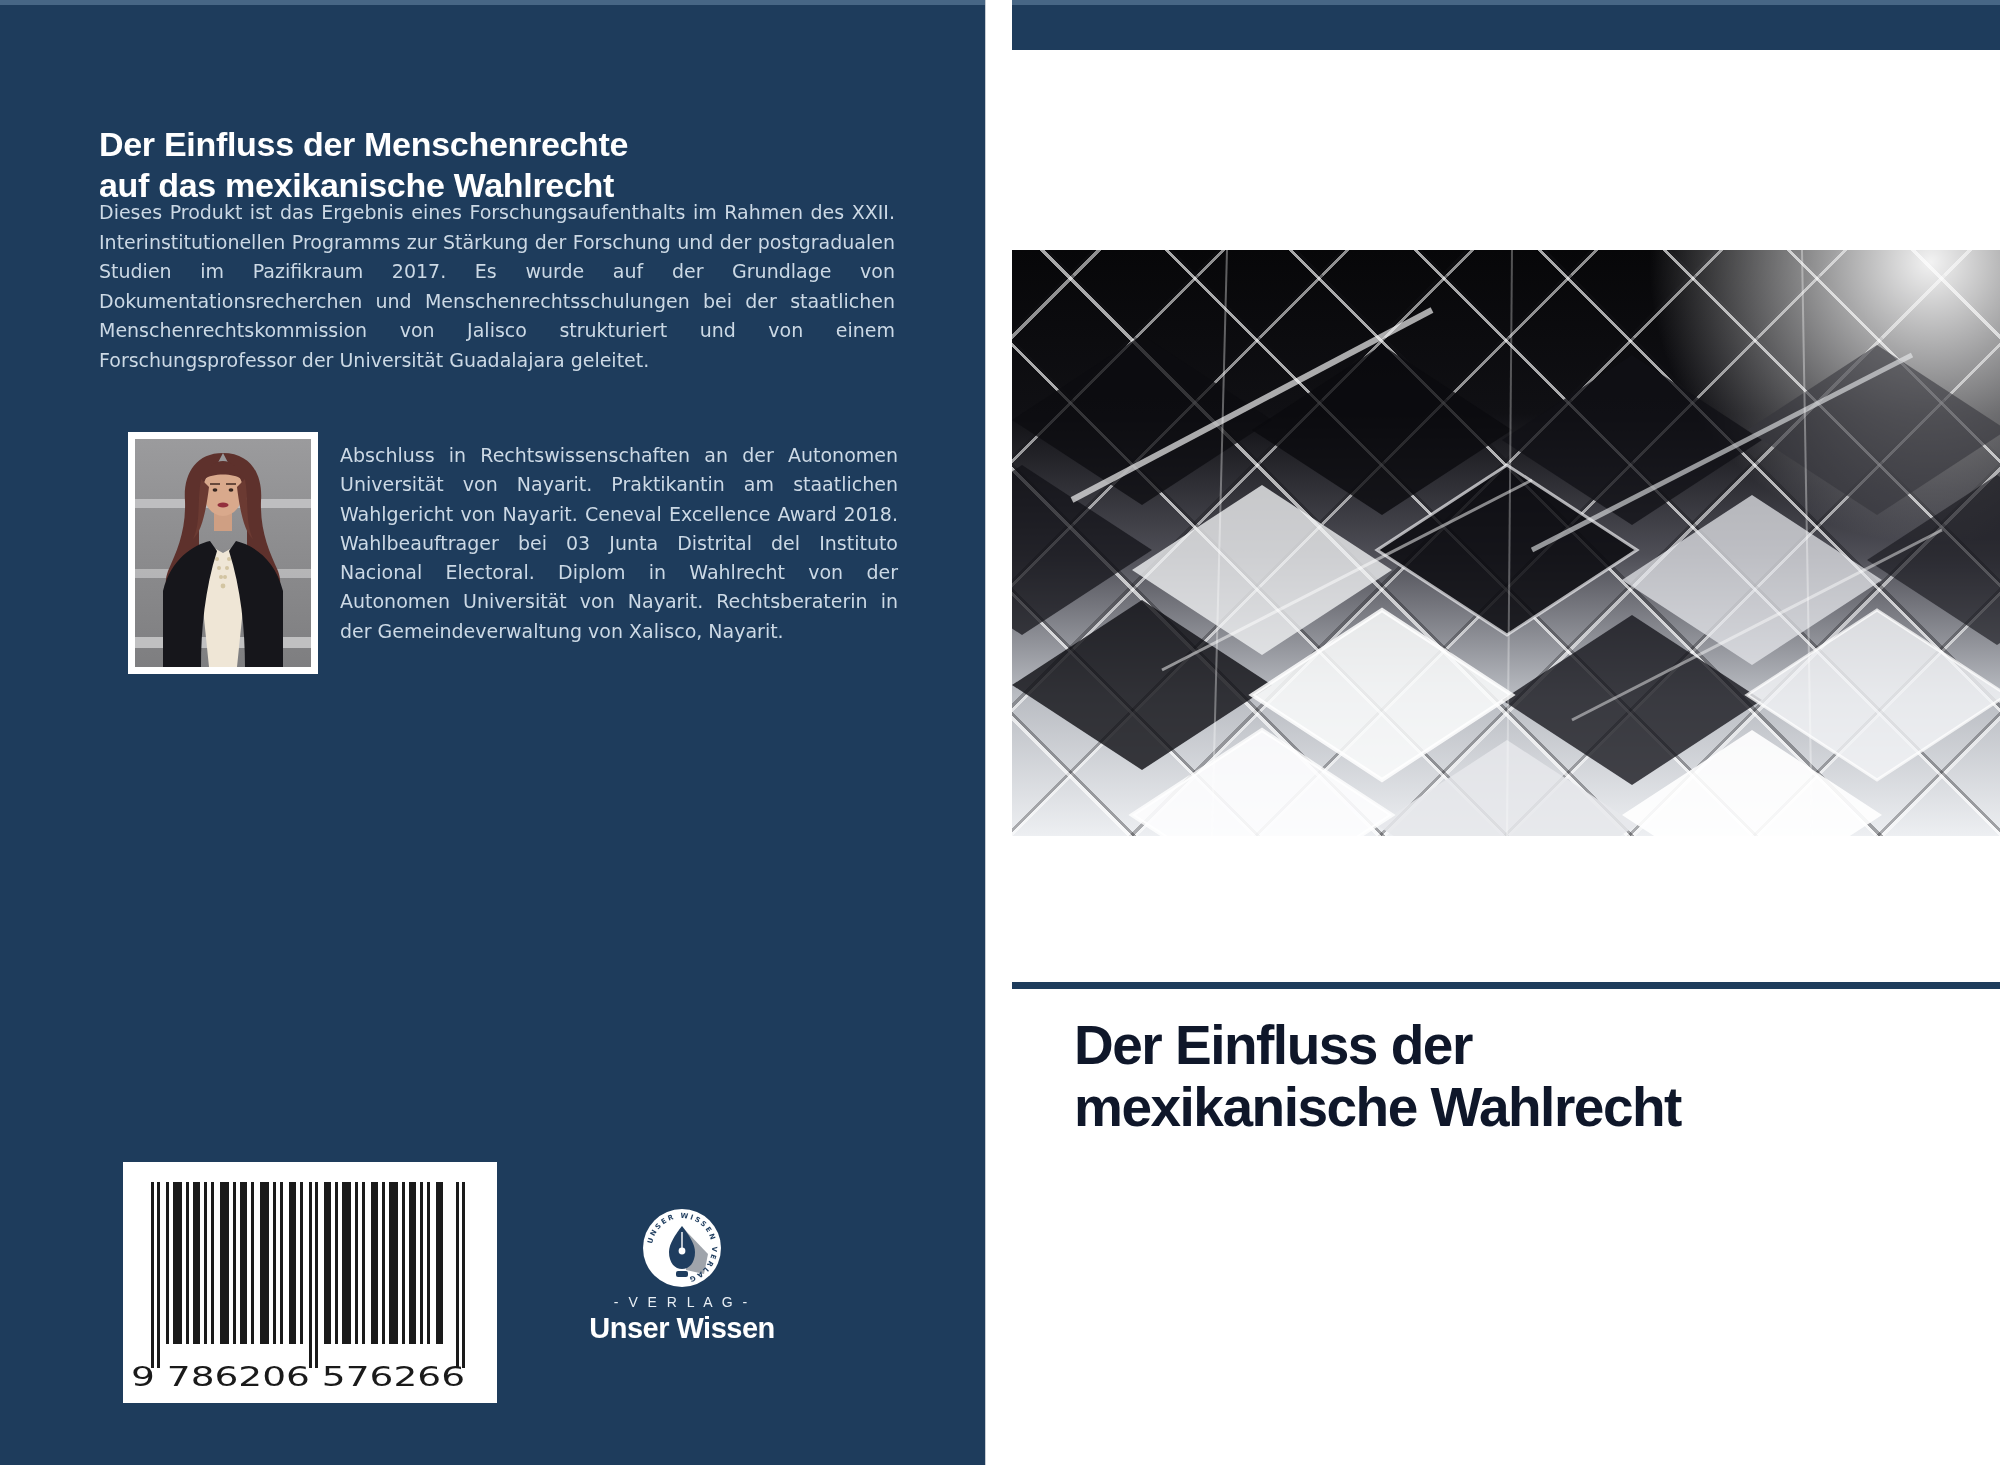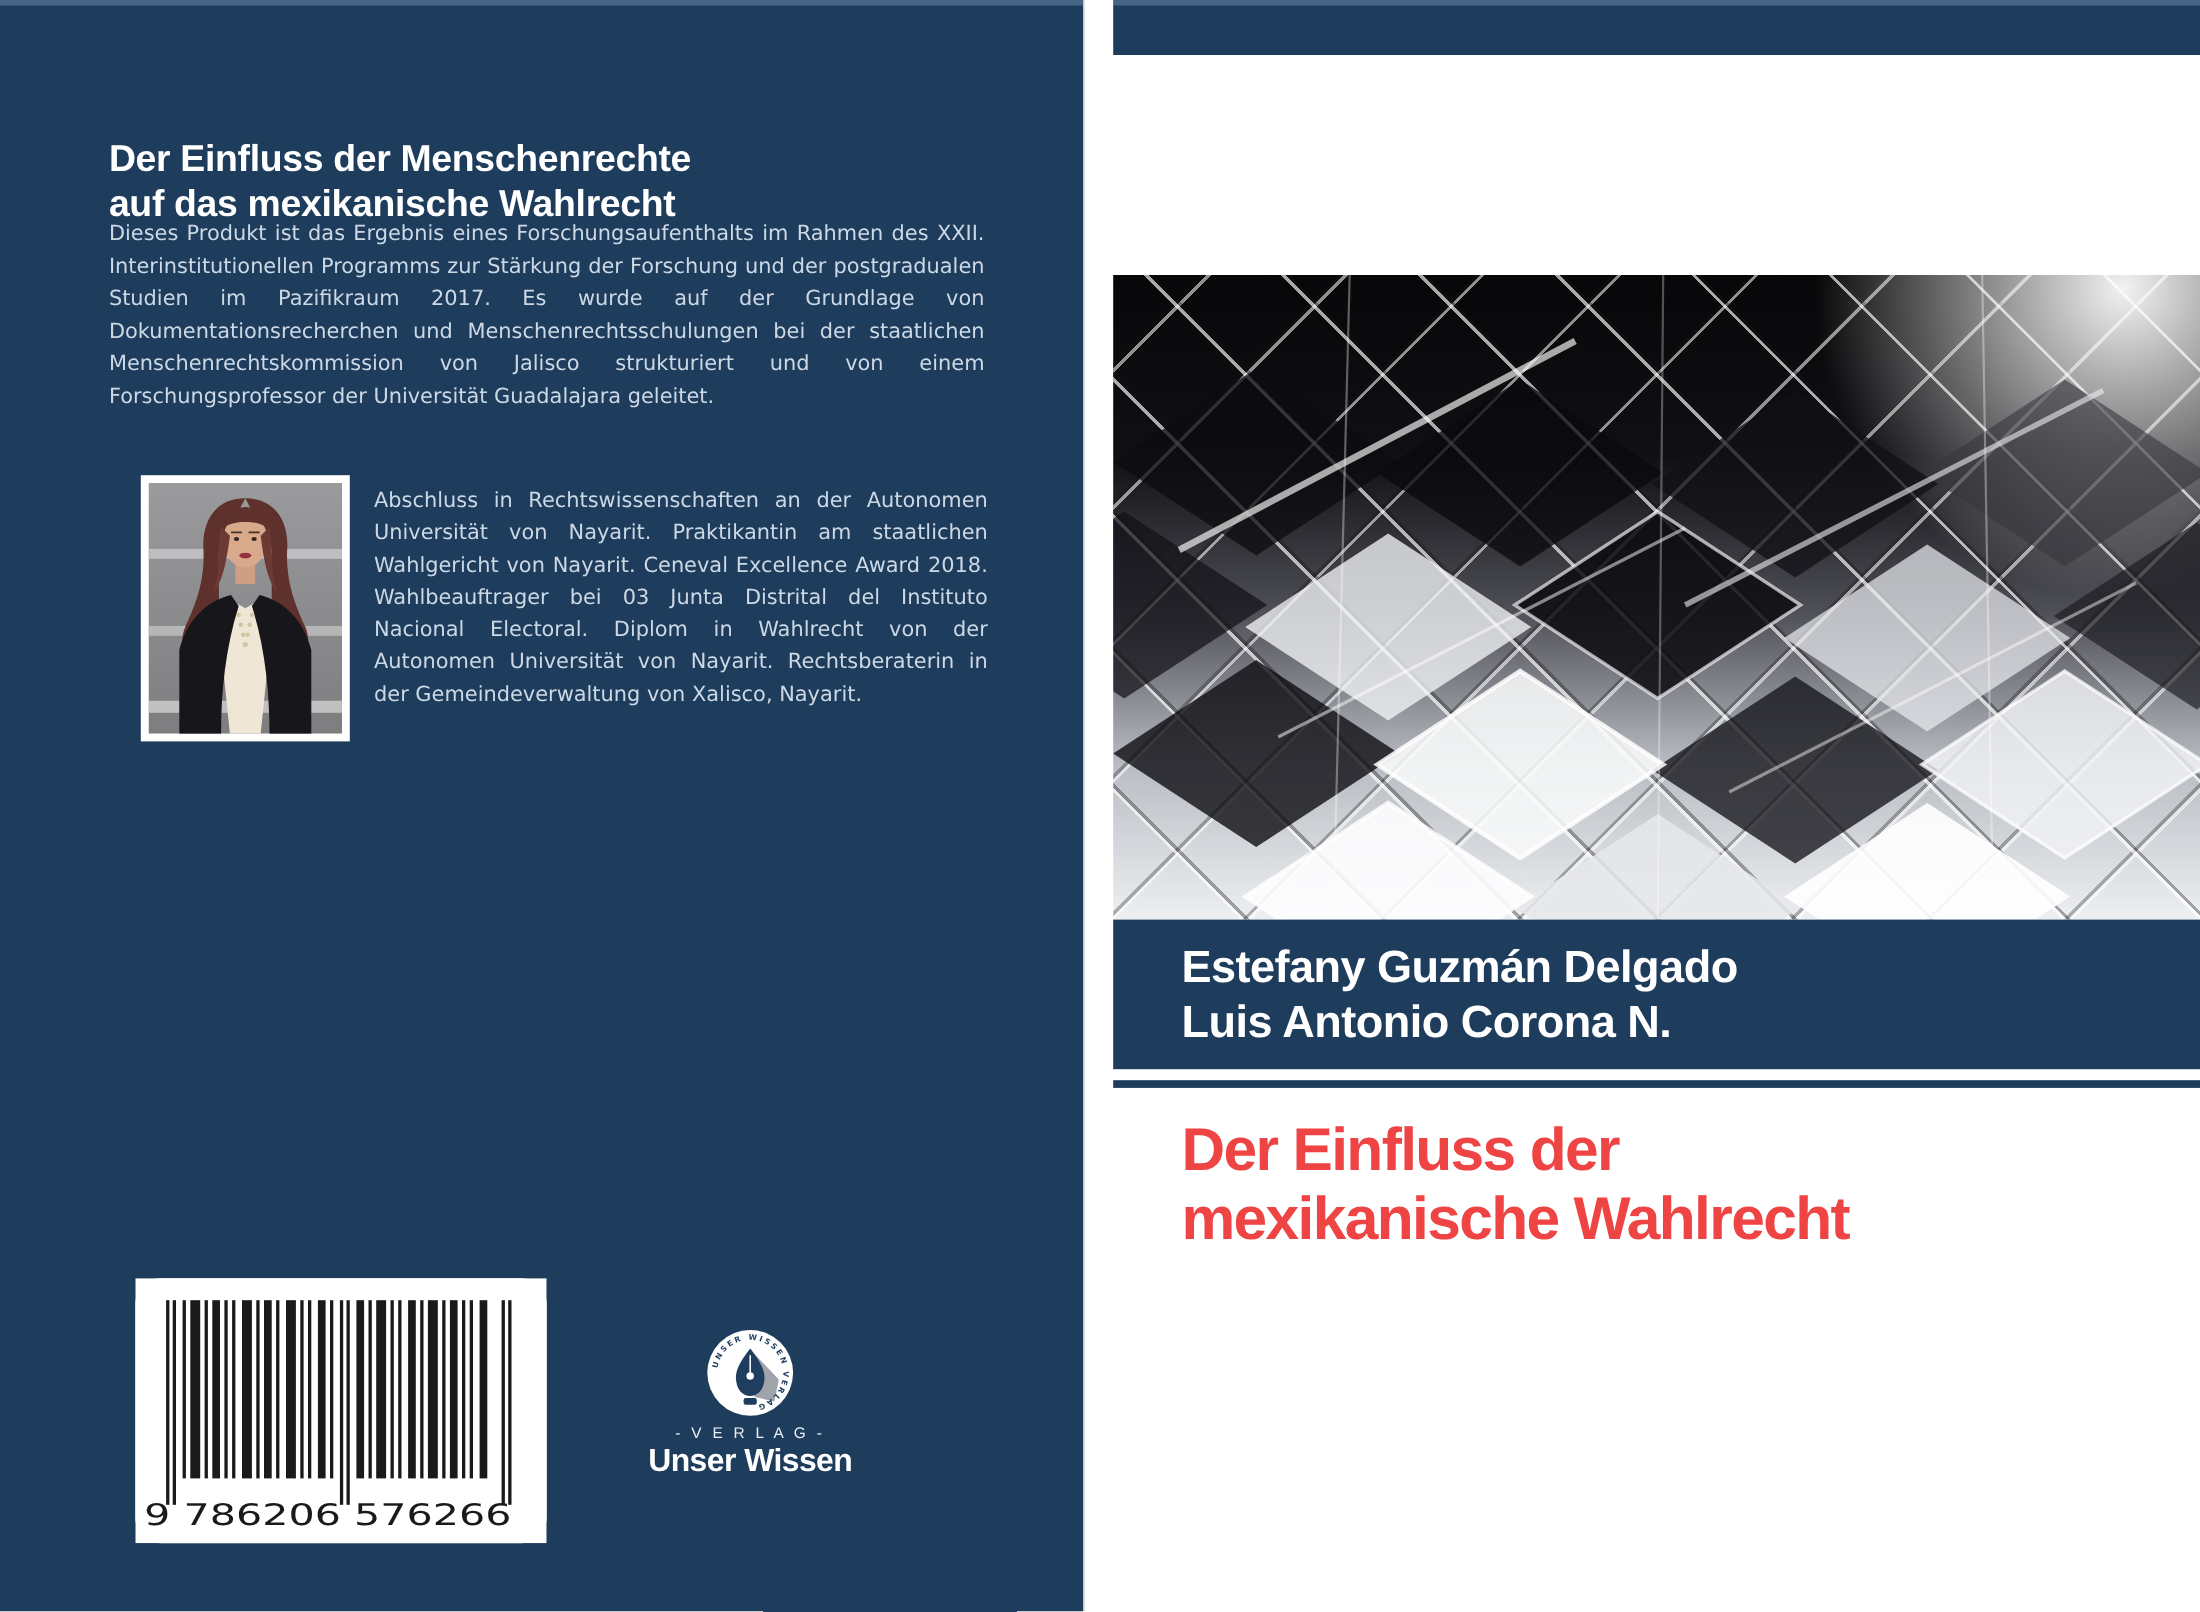--- a/index.html
+++ b/index.html
@@ -81,21 +81,21 @@
     box-sizing:border-box;padding:18px 0 0 62px;
   }
   .author-line{
     color:#ffffff;font-weight:bold;font-size:41px;line-height:50px;
     letter-spacing:-0.5px;white-space:nowrap;
     font-family:"Liberation Sans","DejaVu Sans",sans-serif;
   }
   .front-rule{left:0;top:982px;width:988px;height:7px;background:#1e3c5c;}
   .front-title{
     left:62px;top:1014px;width:880px;
-    color:#ef4444;font-weight:bold;font-size:55px;line-height:62px;
+    color:#0f172a;font-weight:bold;font-size:55px;line-height:62px;
     letter-spacing:-1.5px;
     font-family:"Liberation Sans","DejaVu Sans",sans-serif;
   }
 </style>
 </head>
 <body>
 
 <div class="abs back-cover">
   <div class="abs edge-sheen"></div>
 
@@ -262,24 +262,20 @@
       <line x1="520" y1="300" x2="900" y2="105" stroke="#eceef0" stroke-width="5" opacity="0.6"></line>
       <line x1="150" y1="420" x2="520" y2="230" stroke="#ffffff" stroke-width="3" opacity="0.5"></line>
       <line x1="560" y1="470" x2="930" y2="280" stroke="#ffffff" stroke-width="3" opacity="0.45"></line>
 
       <line x1="215" y1="0" x2="200" y2="586" stroke="#ffffff" stroke-width="2" opacity="0.35"></line>
       <line x1="500" y1="0" x2="495" y2="586" stroke="#ffffff" stroke-width="2" opacity="0.3"></line>
       <line x1="790" y1="0" x2="800" y2="586" stroke="#ffffff" stroke-width="2" opacity="0.35"></line>
     </svg>
   </div>
 
-  <div class="abs author-band">
-    <div class="author-line">Estefany Guzmán Delgado</div>
-    <div class="author-line">Luis Antonio Corona N.</div>
-  </div>
 
   <div class="abs front-rule"></div>
 
   <div class="abs front-title">
     <div>Der Einfluss der</div>
     <div>mexikanische Wahlrecht</div>
   </div>
 </div>
 
 </body></html>

